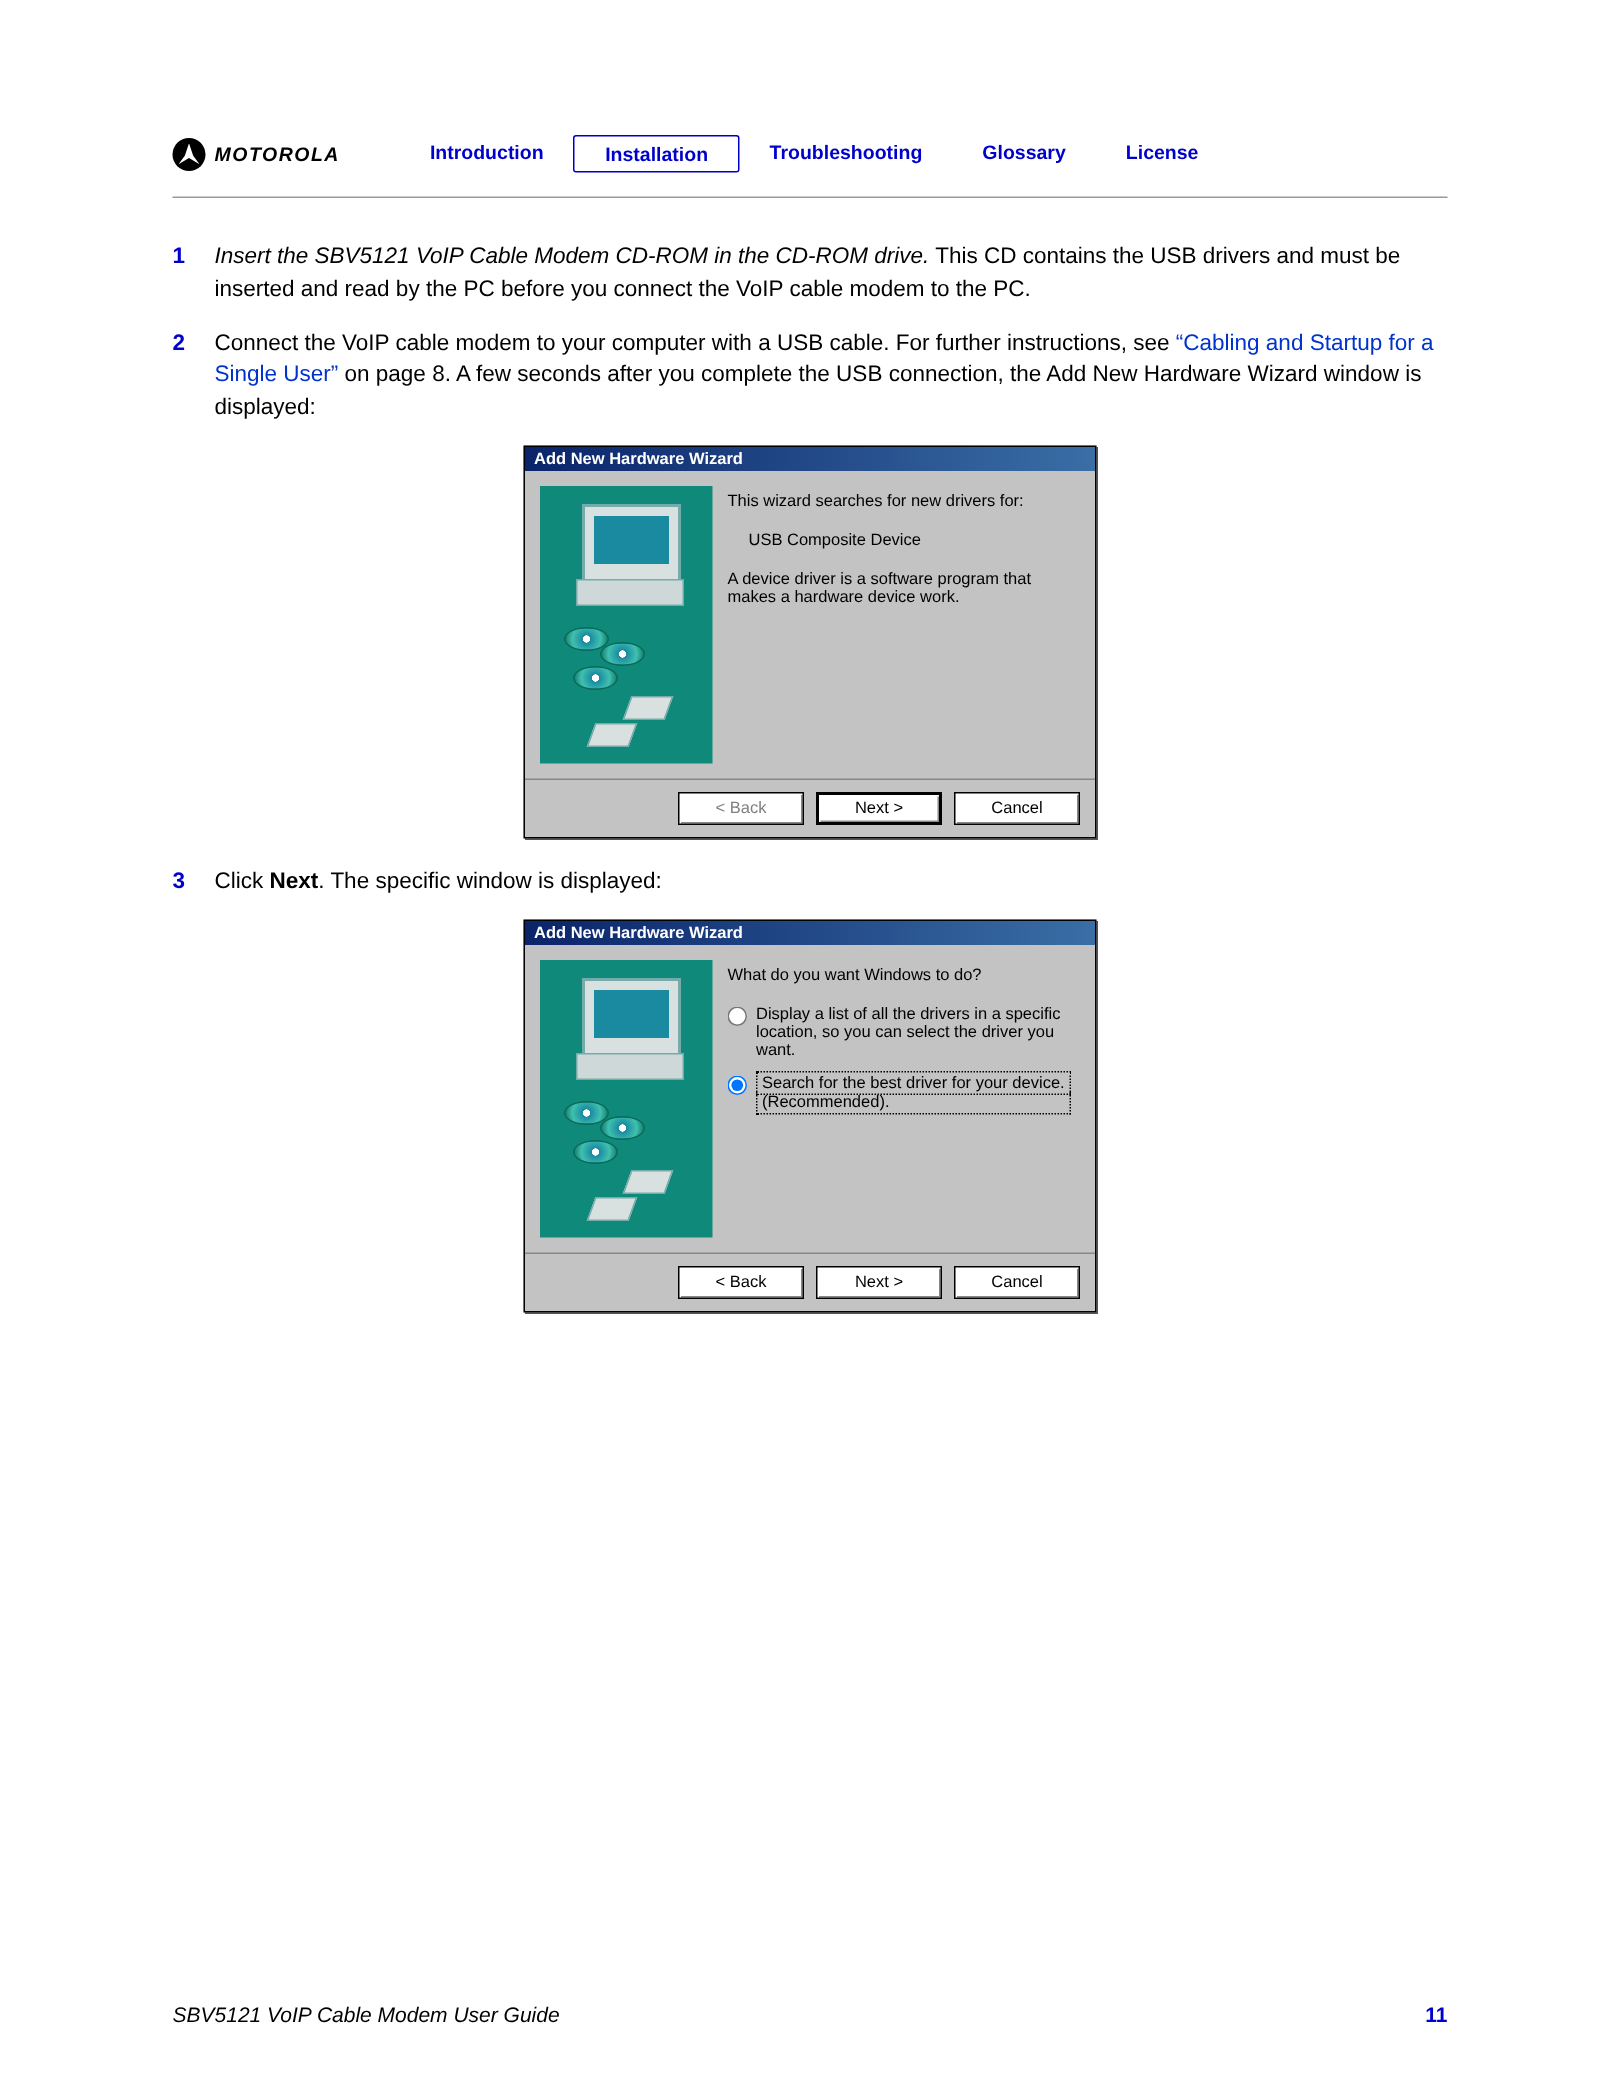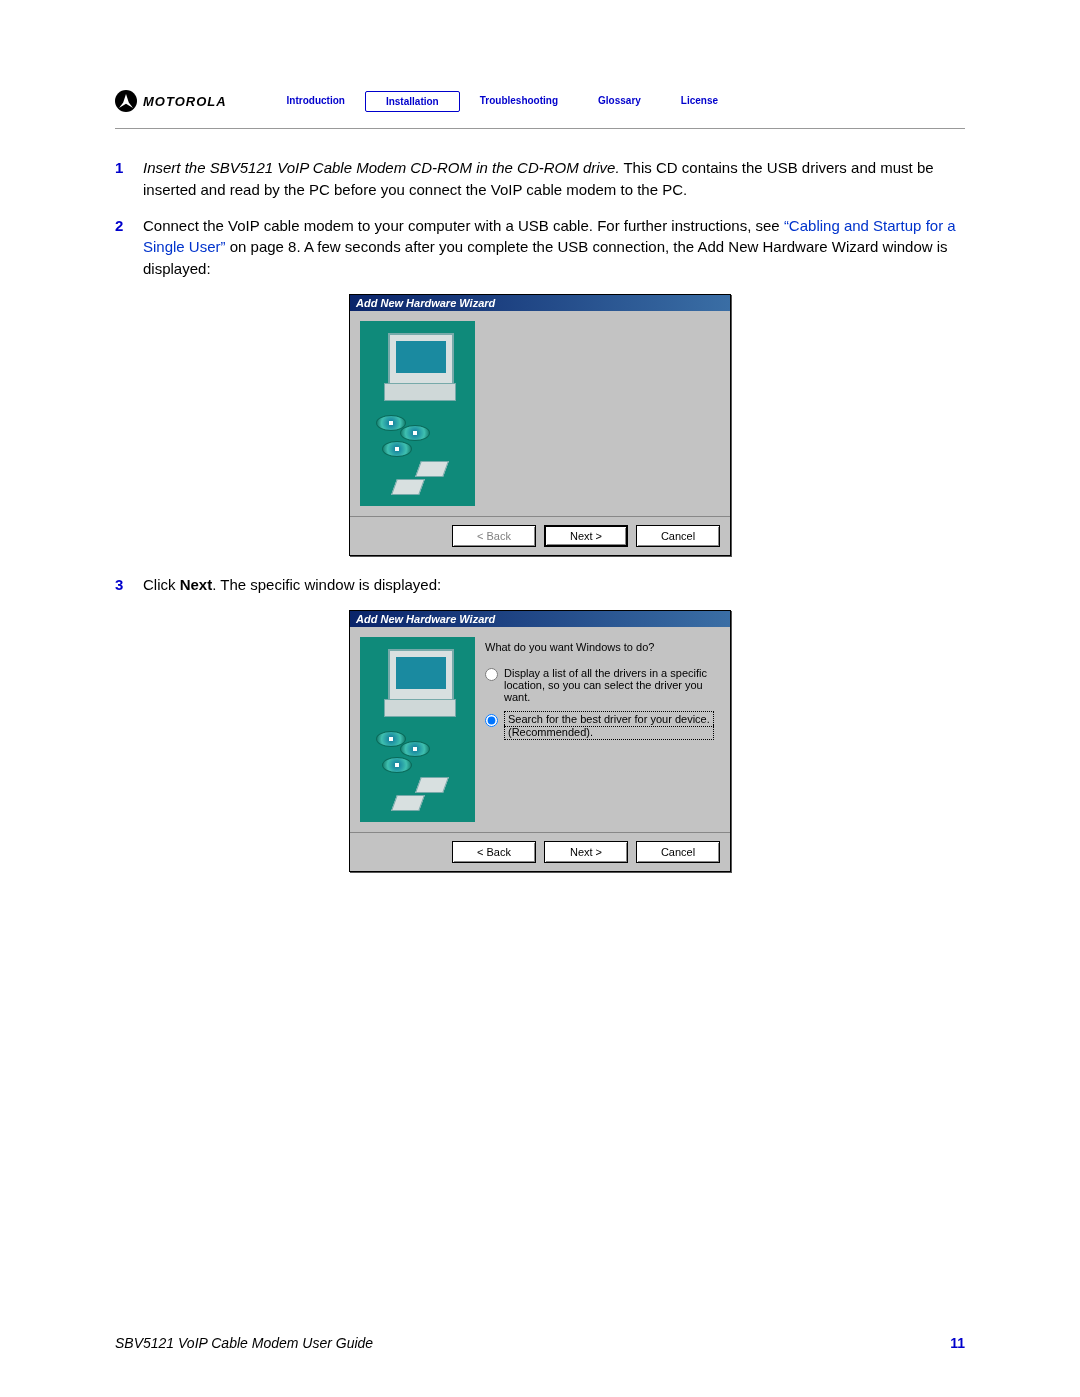--- a/index.html
+++ b/index.html
@@ -42,21 +42,21 @@
   .logo-text {
     font-weight: bold;
     font-style: italic;
     letter-spacing: 1px;
     font-size: 13px;
   }
   .nav {
     display: flex;
     margin-left: 30px;
     gap: 0;
-    font-size: 10px;
+    font-size: 13px;
     font-weight: bold;
   }
   .nav a {
     color: #0000cc;
     text-decoration: none;
     padding: 4px 20px;
   }
   .nav a.active {
     border: 1.5px solid #0000cc;
     border-radius: 2px;
@@ -108,21 +108,20 @@
     box-shadow: 1px 1px 0 #555;
     font-family: Tahoma, "MS Sans Serif", sans-serif;
     font-size: 11px;
   }
   .wizard .titlebar {
     background: linear-gradient(to right, #0a246a, #3a6ea5);
     color: #fff;
     font-weight: bold;
     padding: 2px 6px;
     font-size: 11px;
-    font-style: italic;
   }
   .wizard .content {
     display: flex;
     padding: 10px;
     gap: 10px;
     min-height: 185px;
   }
   .wizard .sidepic {
     width: 115px;
     height: 185px;
@@ -272,20 +271,25 @@
         <div class="sidepic">
           <div class="monitor">
               <div class="doc"></div>
             </div>
           <div class="base"></div>
           <div class="disc d1"></div>
             <div class="disc d2"></div>
             <div class="disc d3"></div>
           <div class="card c1"></div>
             <div class="card c2"></div>
+        </div>
+        <div class="textarea">
+          <p>This wizard searches for new drivers for:</p>
+          <p style="margin-left:14px">USB Composite Device</p>
+          <p>A device driver is a software program that makes a hardware device work.</p>
         </div>
       </div>
       <div class="btnrow">
         <button disabled="">&lt; Back</button>
         <button class="default">Next &gt;</button>
         <button>Cancel</button>
       </div>
     </div>
   </div>
 

